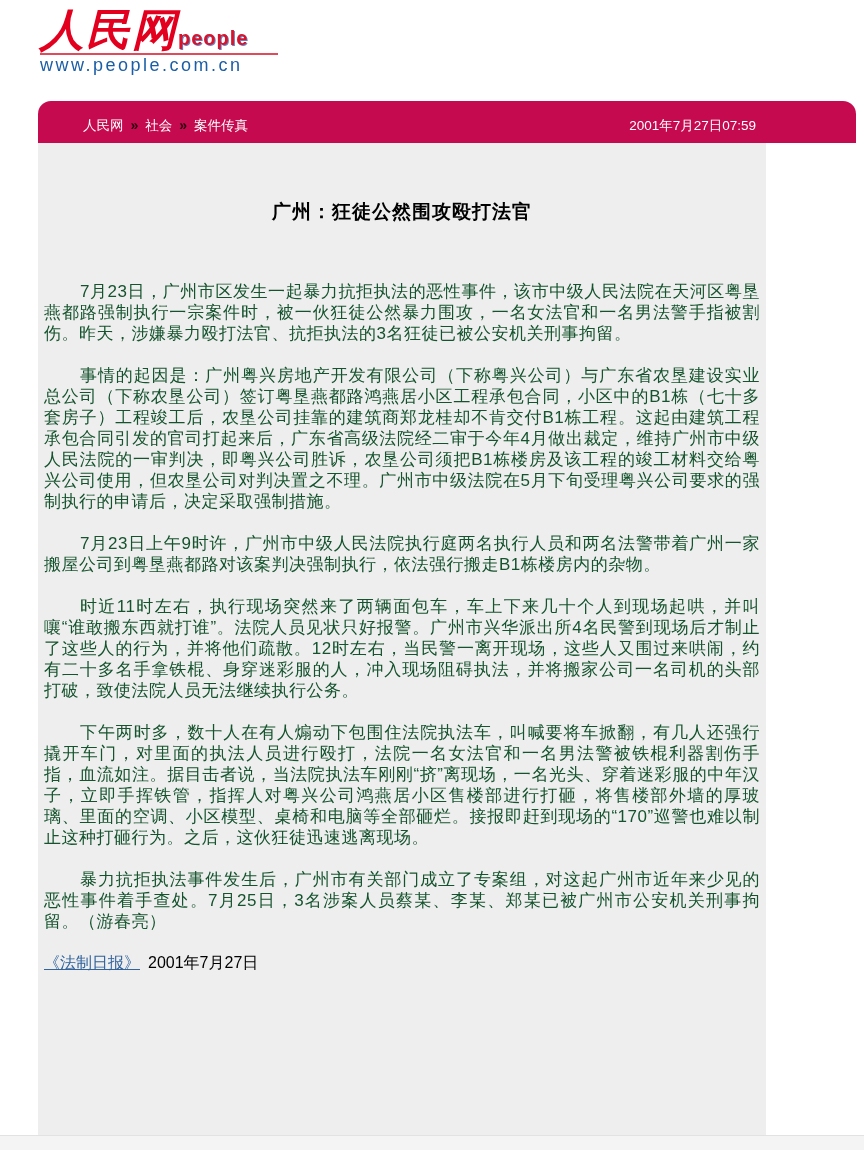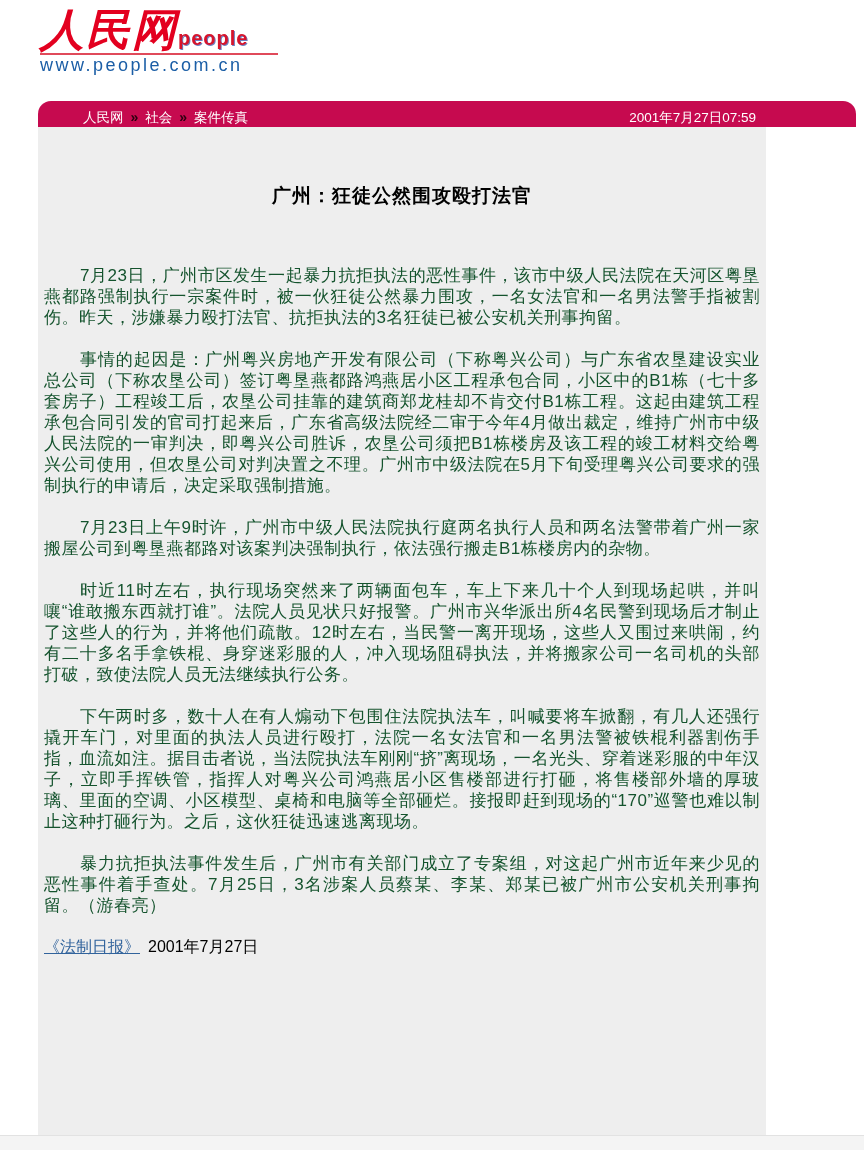--- a/index.html
+++ b/index.html
@@ -52,21 +52,21 @@
     font-weight: normal;
     color: #1b5ea6;
     letter-spacing: 2.5px;
   }
 
   
   .breadcrumb-bar {
     box-sizing: border-box;
     margin-left: 38px;
     width: 818px;
-    height: 26px;
+    height: 42px;
     background: #c60a4f;
     border-radius: 13px 13px 0 0;
     display: flex;
     justify-content: space-between;
     align-items: center;
     padding: 7px 100px 0 45px;
     color: #ffffff;
     font-size: 13.5px;
   }
   .crumbs { white-space: nowrap; }

